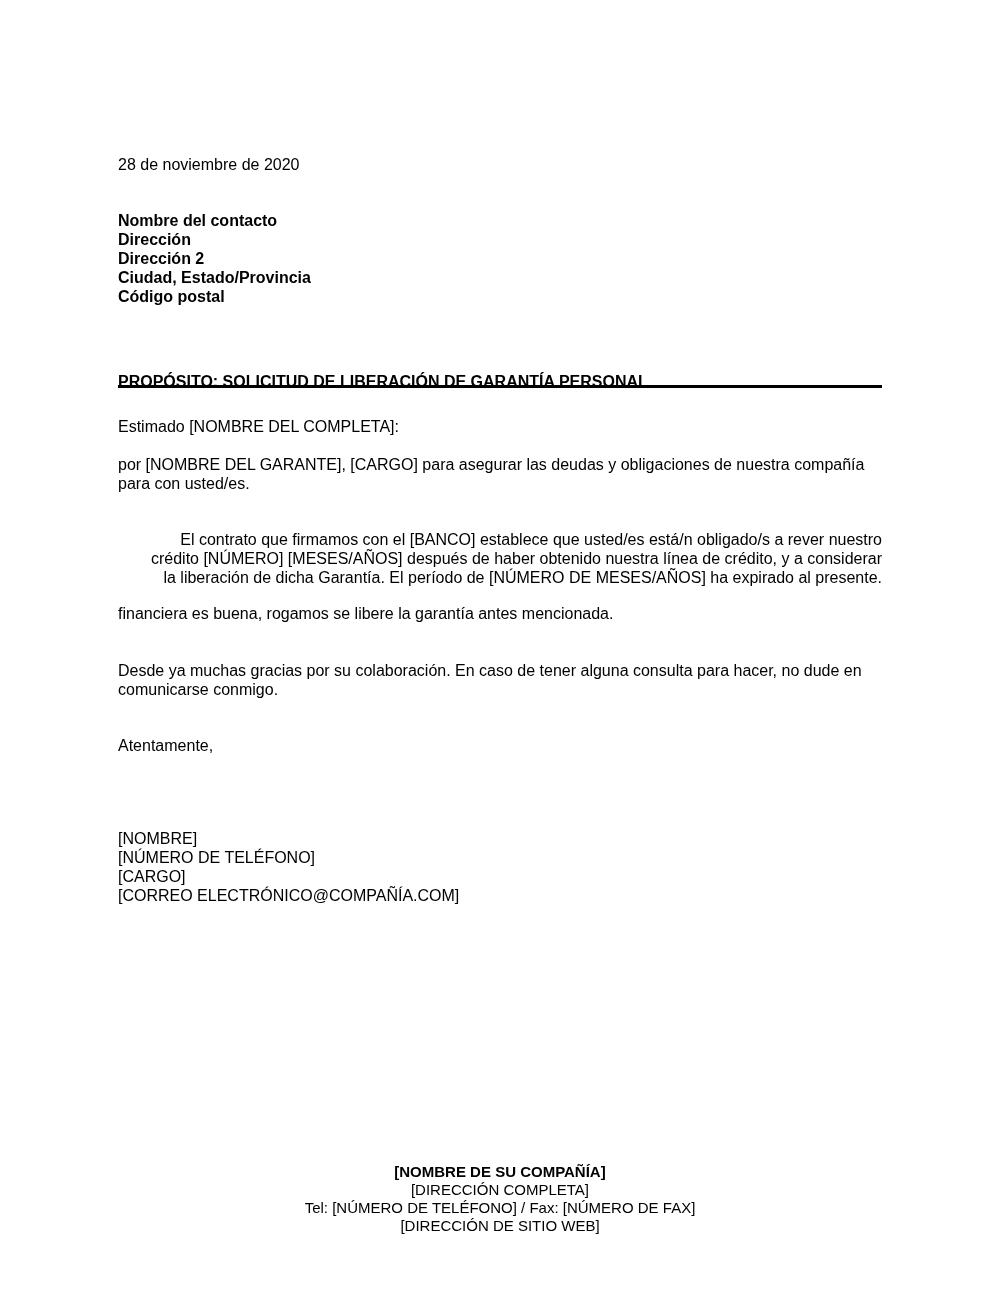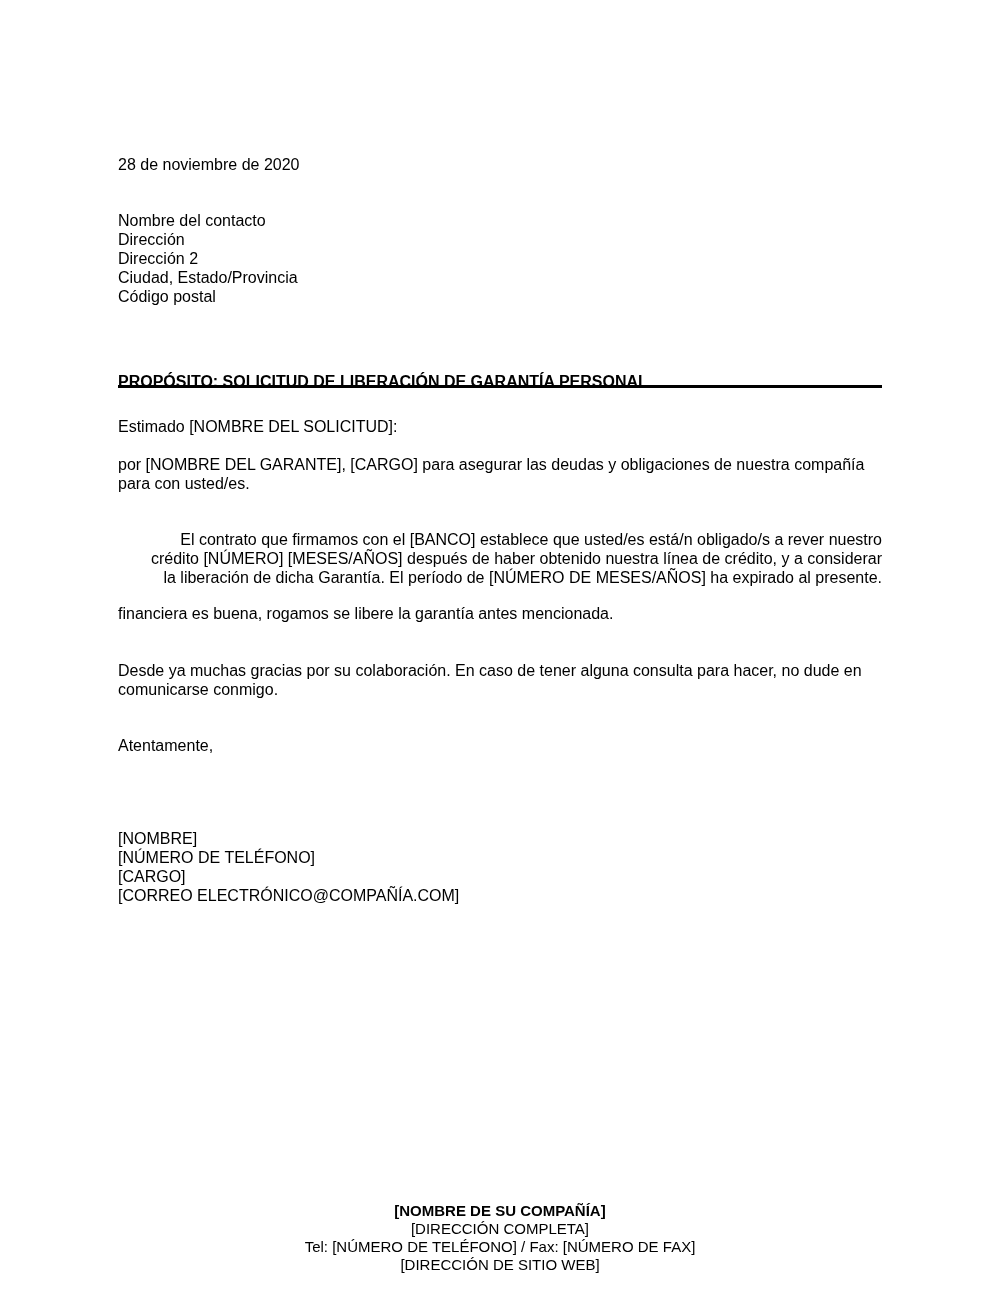--- a/index.html
+++ b/index.html
@@ -23,21 +23,21 @@
       height: 1290px;
     }
     .block {
       position: absolute;
       left: 118px;
       width: 764px;
       line-height: 19px;
     }
     .line { display: block; white-space: nowrap; }
     .date { top: 155px; }
-    .address { top: 211px; }
+    .address { top: 211px; font-weight: bold; }
     .purpose {
       top: 360px;
       font-weight: bold;
       margin-top: 12px;
     }
     .rule {
       position: absolute;
       left: 118px;
       top: 385px;
       width: 764px;
@@ -53,21 +53,21 @@
     .signature { top: 829px; }
     .footer {
       position: absolute;
       left: 0;
       width: 1000px;
       top: 1163px;
       text-align: center;
       font-size: 15px;
       line-height: 18px;
     }
-    .footer .company { font-weight: bold; margin-top: 39px; }
+    .footer .company { font-weight: bold; }
   </style>
 </head>
 <body>
 
 <div class="page">
 
   <div class="block date">
     <span class="line">28 de noviembre de 2020</span>
   </div>
 
@@ -79,21 +79,21 @@
     <span class="line">Código postal</span>
   </div>
 
   <div class="block purpose">
     <span class="line">PROPÓSITO: SOLICITUD DE LIBERACIÓN DE GARANTÍA PERSONAL</span>
   </div>
 
   <div class="rule"></div>
 
   <div class="block salutation">
-    <span class="line">Estimado [NOMBRE DEL SOLICITUD]:</span>
+    <span class="line">Estimado [NOMBRE DEL COMPLETA]:</span>
   </div>
 
   <div class="block para1">
     <span class="line">por [NOMBRE DEL GARANTE], [CARGO] para asegurar las deudas y obligaciones de nuestra compañía</span>
     <span class="line">para con usted/es.</span>
   </div>
 
   <div class="block para2">
     <span class="line">El contrato que firmamos con el [BANCO] establece que usted/es está/n obligado/s a rever nuestro</span>
     <span class="line">crédito [NÚMERO] [MESES/AÑOS] después de haber obtenido nuestra línea de crédito, y a considerar</span>

